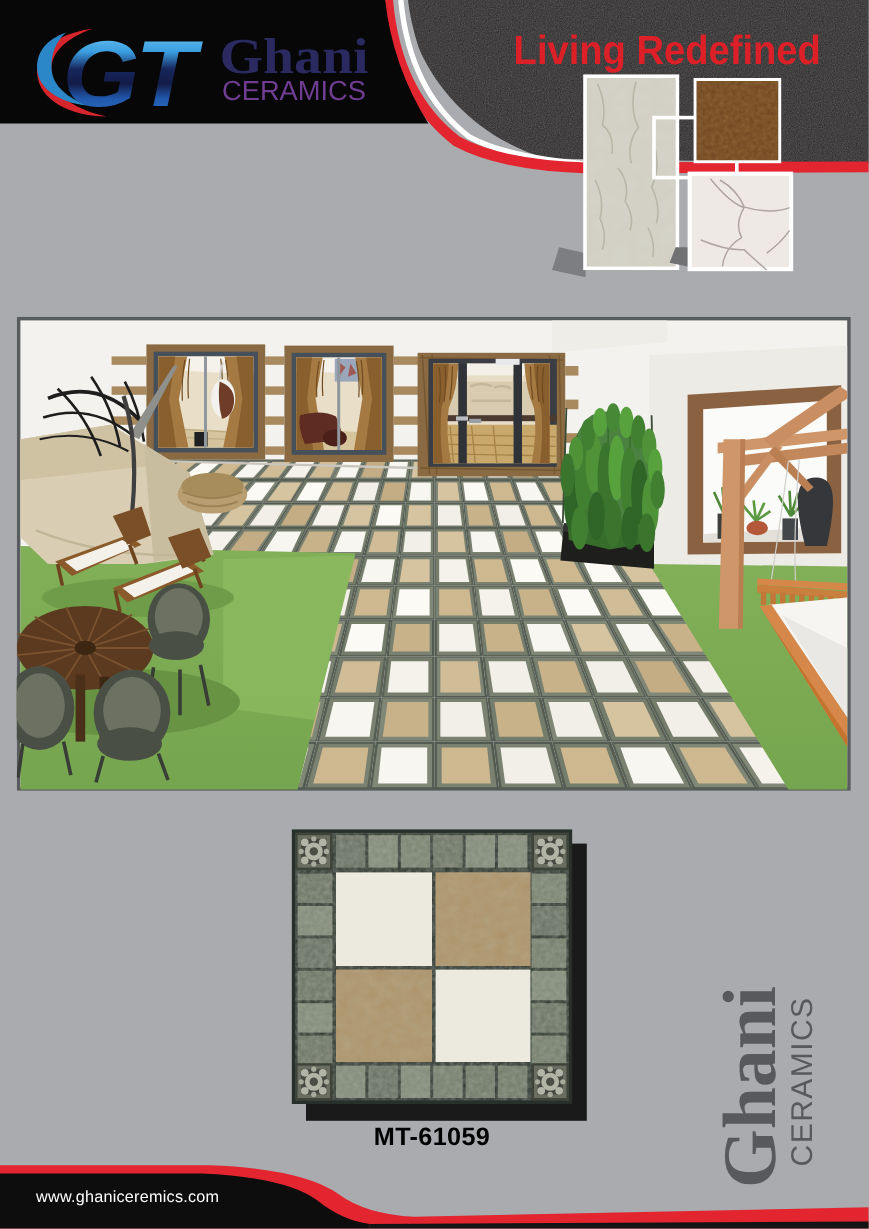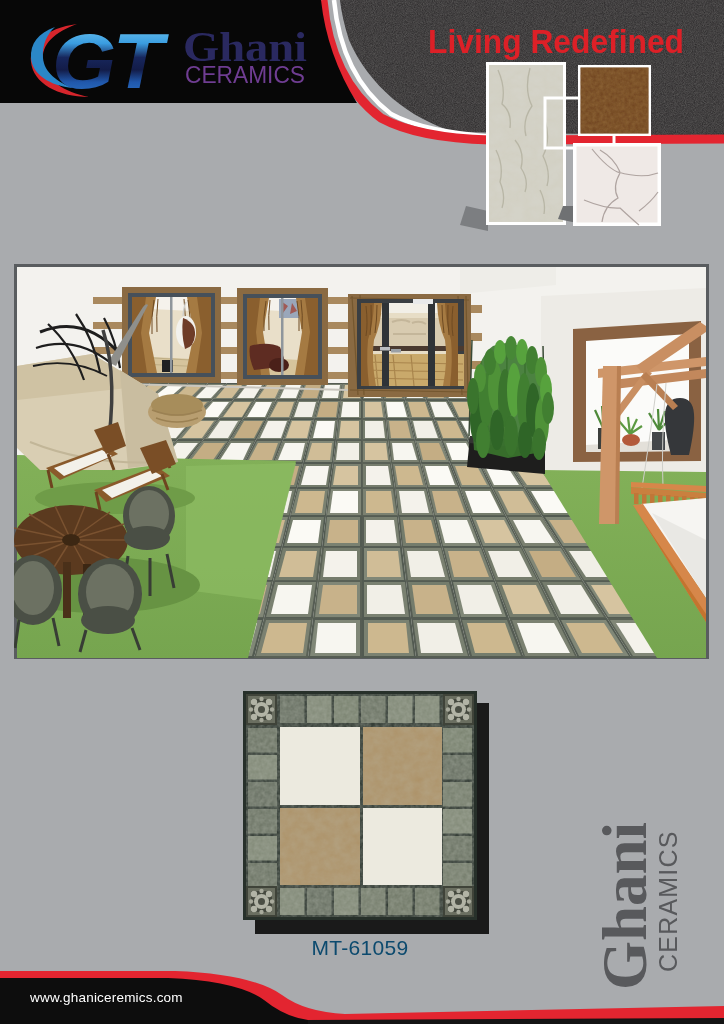--- a/index.html
+++ b/index.html
@@ -839,21 +839,21 @@
   <g>
     <rect x="37" y="36" width="80" height="78" fill="#eceadf"></rect>
     <rect x="120" y="36" width="79" height="78" fill="#ad9268"></rect>
     <rect x="120" y="36" width="79" height="78" fill="#ad9268" filter="url(#ttex)"></rect>
     <rect x="37" y="117" width="80" height="77" fill="#ad9268"></rect>
     <rect x="37" y="117" width="80" height="77" fill="#ad9268" filter="url(#ttex)"></rect>
     <rect x="120" y="117" width="79" height="77" fill="#eceadf"></rect>
   </g>
 </svg>
 
-<div class="abs" style="left:243px;top:936px;width:234px;text-align:center;font-size:21px;font-weight:normal;color:#0c4a6e;letter-spacing:0.3px;">MT-61059</div>
+<div class="abs" style="left:243px;top:936px;width:234px;text-align:center;font-size:21px;font-weight:bold;color:#000000;letter-spacing:0.3px;">MT-61059</div>
 
 <svg class="abs" style="left:580px;top:800px" width="130" height="210" viewBox="0 0 130 210">
   <text font-family="Liberation Serif, serif" font-size="63" font-weight="bold" fill="#58595c" transform="translate(66,190) rotate(-90)">Ghani</text>
   <text font-family="Liberation Sans, sans-serif" font-size="25" fill="#58595c" letter-spacing="1.2" transform="translate(97,172) rotate(-90)">CERAMICS</text>
 </svg>
 
 <svg class="abs" style="left:0px;top:960px" width="724" height="64" viewBox="0 960 724 64">
   <path d="M0,971 H175 Q252,974 282,995 Q305,1012 345,1014 L724,1006 L724,1024 H0 Z" fill="#e32530"></path>
   <path d="M0,978 H168 Q238,981 264,1000 Q285,1017 308,1020 L308,1024 H0 Z" fill="#0d0d0d"></path>
   <polygon points="308,1020 724,1018 724,1024 308,1024" fill="#141414"></polygon>

